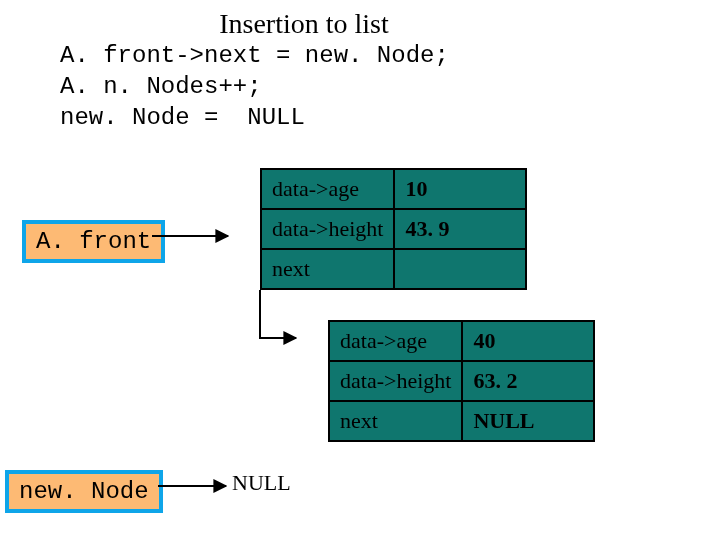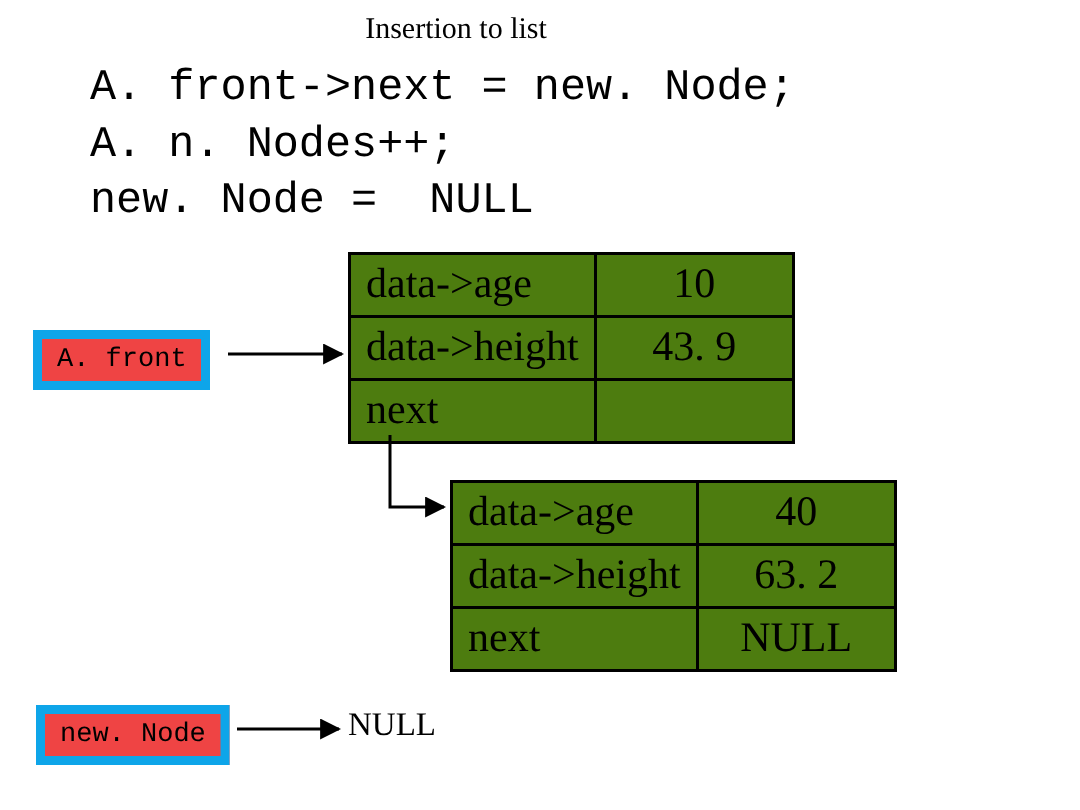--- a/index.html
+++ b/index.html
@@ -10,61 +10,62 @@
     background: #fff;
     font-family: "Times New Roman", serif;
     position: relative;
   }
   .title {
     position: absolute;
     top: 8px;
     left: 0;
     width: 608px;
     text-align: center;
-    font-size: 20px;
+    font-size: 28px;
     font-family: "Times New Roman", serif;
   }
   .code {
     position: absolute;
     top: 40px;
     left: 60px;
     font-family: "Courier New", monospace;
-    font-size: 29px;
+    font-size: 24px;
     line-height: 1.3;
     white-space: pre;
   }
   .box-label {
     position: absolute;
-    border: 6px solid #0ea5e9;
+    border: 4px solid #0ea5e9;
     font-family: "Courier New", monospace;
-    font-size: 18px;
+    font-size: 24px;
     padding: 4px 10px;
-    background: #ef4444;
+    background: #fdba74;
   }
   .null-text {
     position: absolute;
     font-family: "Times New Roman", serif;
     font-size: 22px;
   }
   table.node {
     position: absolute;
     border-collapse: collapse;
     font-family: "Times New Roman", serif;
-    font-size: 28px;
-    background: #4d7c0f;
+    font-size: 22px;
+    background: #0f766e;
+    margin-left: 28px;
   }
   table.node td {
     border: 2px solid #000;
     padding: 4px 10px;
     min-width: 110px;
     height: 30px;
     text-align: left;
   }
   table.node td.val {
-    text-align: center;
+    font-weight: bold;
   }
   svg.overlay {
     position: absolute;
     top: 0; left: 0;
     width: 720px; height: 540px;
     pointer-events: none;
   }
 </style>
 </head>
 <body>
@@ -104,21 +105,21 @@
     <td>data-&gt;height</td>
     <td class="val">63. 2</td>
   </tr>
   <tr>
     <td>next</td>
     <td class="val">NULL</td>
   </tr>
 </tbody>
   </table>
 
-<div class="box-label" style="top:470px; left:24px;">new. Node</div>
+<div class="box-label" style="top:470px; left:5px;">new. Node</div>
 
 <div class="null-text" style="top:470px; left:232px;">NULL</div>
 
 <svg class="overlay">
   <defs>
     <marker id="arrow" viewBox="0 0 10 10" refX="9" refY="5" markerWidth="7" markerHeight="7" orient="auto-start-reverse">
       <path d="M 0 0 L 10 5 L 0 10 z" fill="#000"></path>
     </marker>
   </defs>
 

